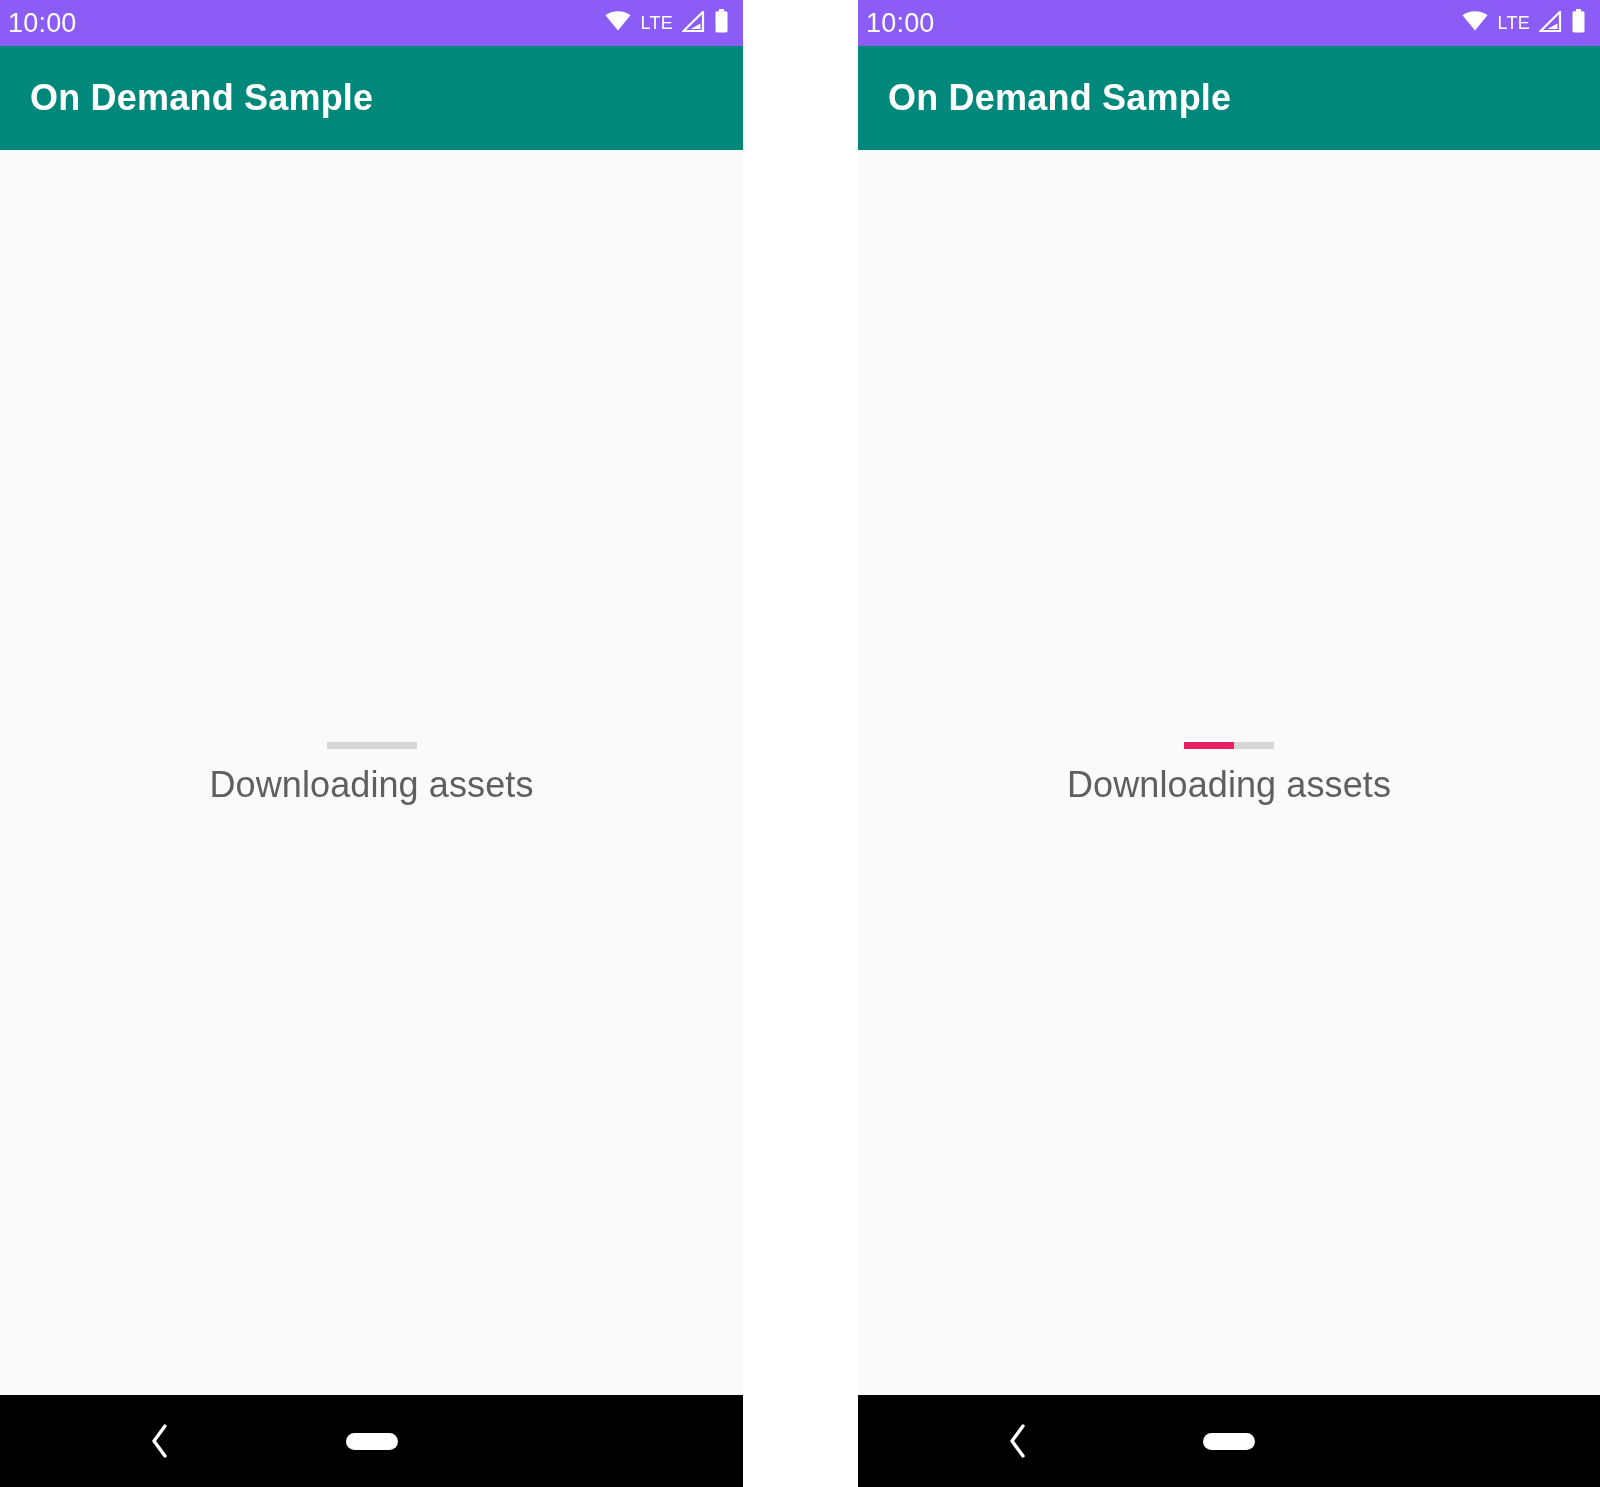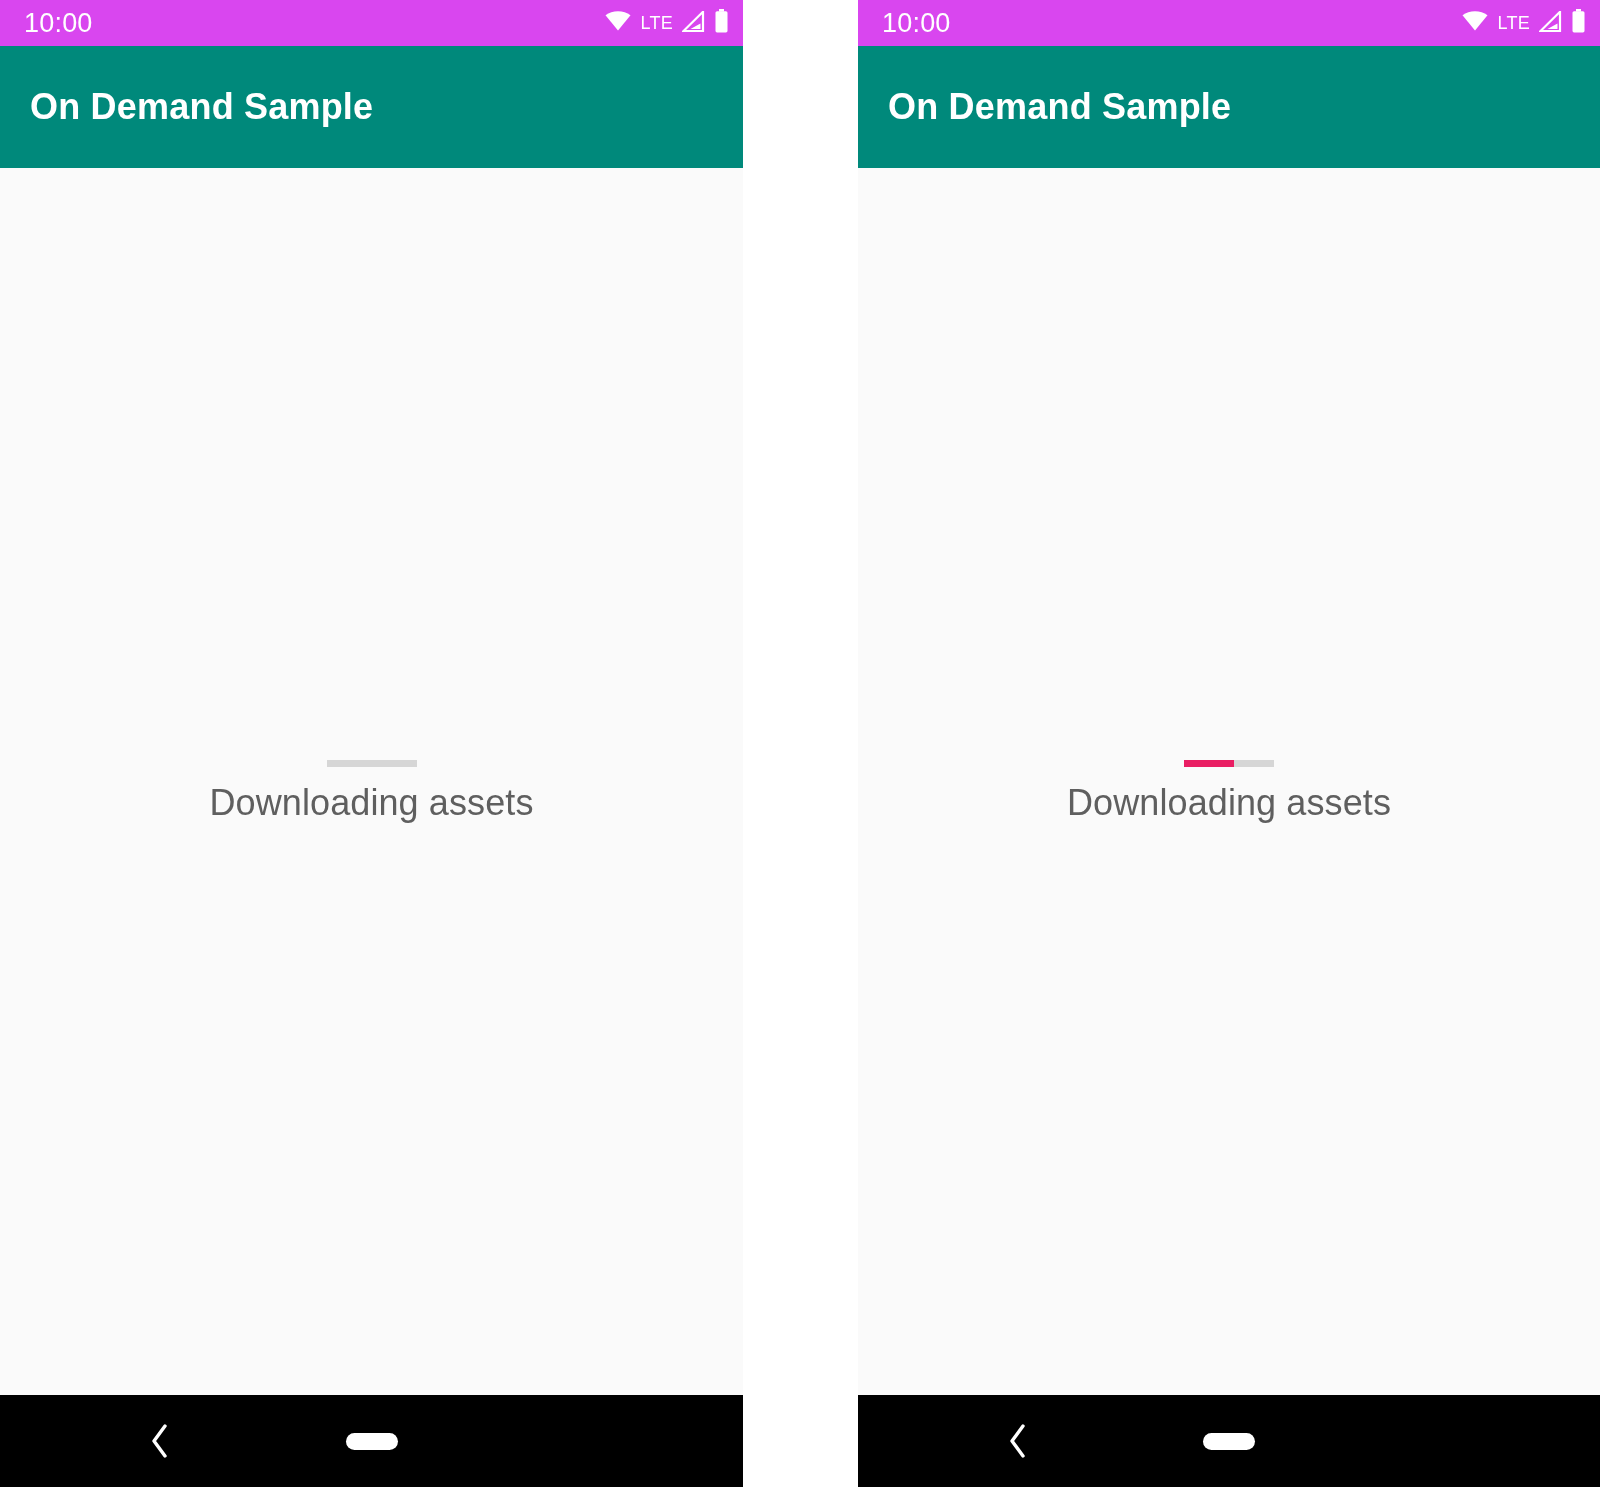--- a/index.html
+++ b/index.html
@@ -27,25 +27,25 @@
     background: #fafafa;
     overflow: hidden;
   }
   .phone.left  { left: 0px;   width: 743px; }
   .phone.right { left: 858px; width: 742px; }
 
   
   .status-bar {
     position: relative;
     height: 46px;
-    background: #d946ef;
+    background: #8b5cf6;
     display: flex;
     align-items: center;
     justify-content: space-between;
-    padding: 0 14px 0 24px;
+    padding: 0 14px 0 8px;
   }
   .status-clock {
     color: #ffffff;
     font-size: 27px;
     font-weight: 400;
     letter-spacing: 0.2px;
     line-height: 46px;
   }
   .status-icons {
     display: flex;
@@ -58,21 +58,21 @@
     font-size: 18px;
     font-weight: 500;
     letter-spacing: 0.3px;
     line-height: 1;
   }
   .icon-signal { display: block; }
   .icon-battery { display: block; }
 
   
   .app-bar {
-    height: 122px;
+    height: 104px;
     background: #00897B;
     display: flex;
     align-items: center;
     padding: 0 30px;
   }
   .app-bar-title {
     color: #ffffff;
     font-size: 36px;
     font-weight: bold;
     letter-spacing: 0.2px;

